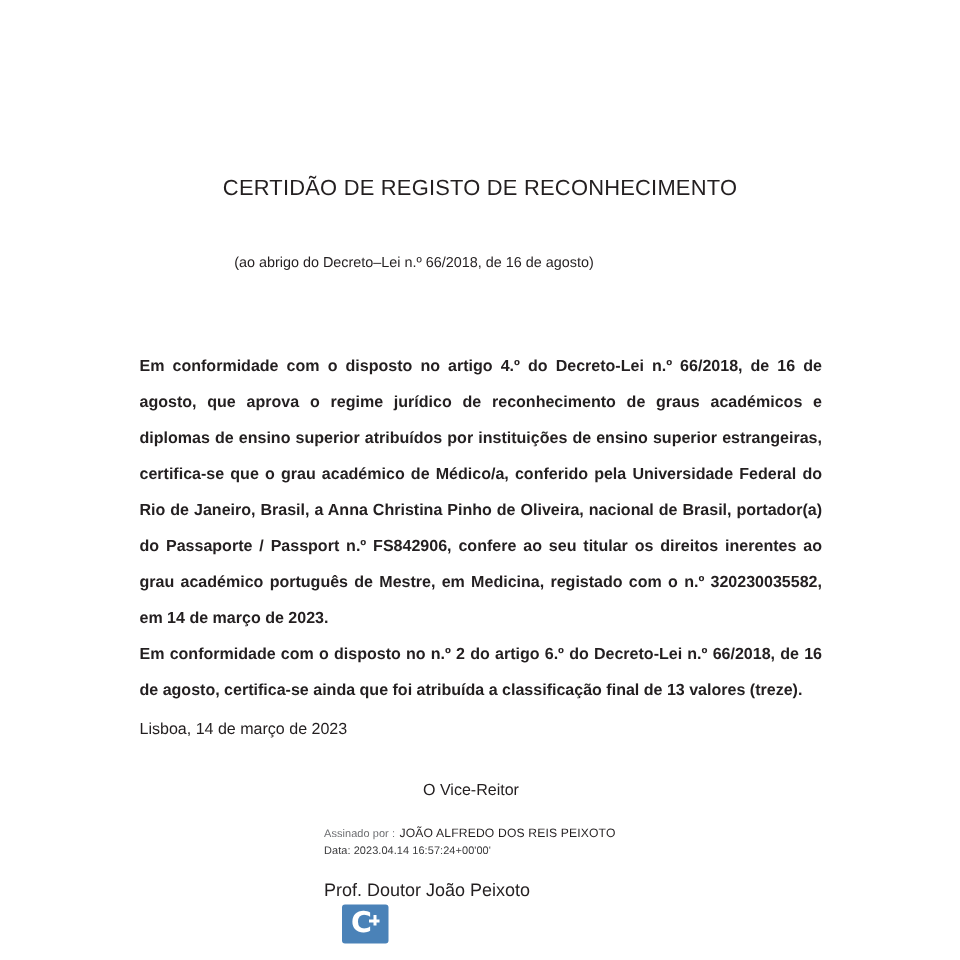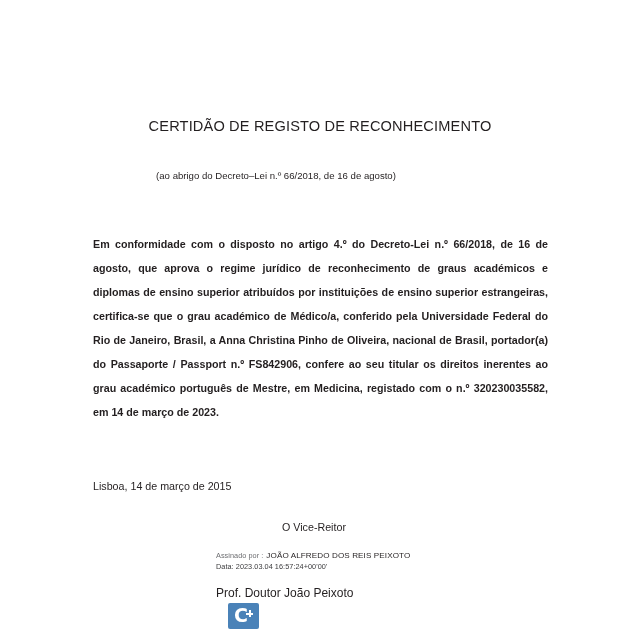--- a/index.html
+++ b/index.html
@@ -206,31 +206,32 @@
 <body>
 
 <div class="page">
 
   <div class="doc-title">CERTIDÃO DE REGISTO DE RECONHECIMENTO</div>
 
   <div class="doc-subtitle">(ao abrigo do Decreto–Lei n.º 66/2018, de 16 de agosto)</div>
 
   <div class="body-block">
     <p class="para last-line-left">Em conformidade com o disposto no artigo 4.º do Decreto-Lei n.º 66/2018, de 16 de agosto, que aprova o regime jurídico de reconhecimento de graus académicos e diplomas de ensino superior atribuídos por instituições de ensino superior estrangeiras, certifica-se que o grau académico de Médico/a, conferido pela Universidade Federal do Rio de Janeiro, Brasil, a Anna Christina Pinho de Oliveira, nacional de Brasil, portador(a) do Passaporte / Passport  n.º FS842906, confere ao seu titular os direitos inerentes ao grau académico português de Mestre, em Medicina, registado com o n.º 320230035582, em 14 de março de 2023.</p>
+    <p class="para last-line-left">Em conformidade com o disposto no n.º 2 do artigo 6.º do Decreto-Lei n.º 66/2018, de 16 de agosto, certifica-se ainda que foi atribuída a classificação final de 13 valores (treze).</p>
   </div>
 
-  <div class="place-date">Lisboa, 14 de março de 2015</div>
+  <div class="place-date">Lisboa, 14 de março de 2023</div>
 
   <div class="vice-reitor">O Vice-Reitor</div>
 
   <div class="sig-stamp">
     <div class="sig-line1">
       <span>Assinado por :</span><span class="signer-name">JOÃO ALFREDO DOS REIS PEIXOTO</span>
     </div>
-    <div class="sig-line3">Data: 2023.03.04 16:57:24+00'00'</div>
+    <div class="sig-line3">Data: 2023.04.14 16:57:24+00'00'</div>
   </div>
 
   <div class="signer-title">Prof. Doutor João Peixoto</div>
 
   <div class="cc-logo">
     <div class="cc-mark">
       <span class="cc-c">C</span>
       <span class="cc-plus"></span>
     </div>
   </div>

